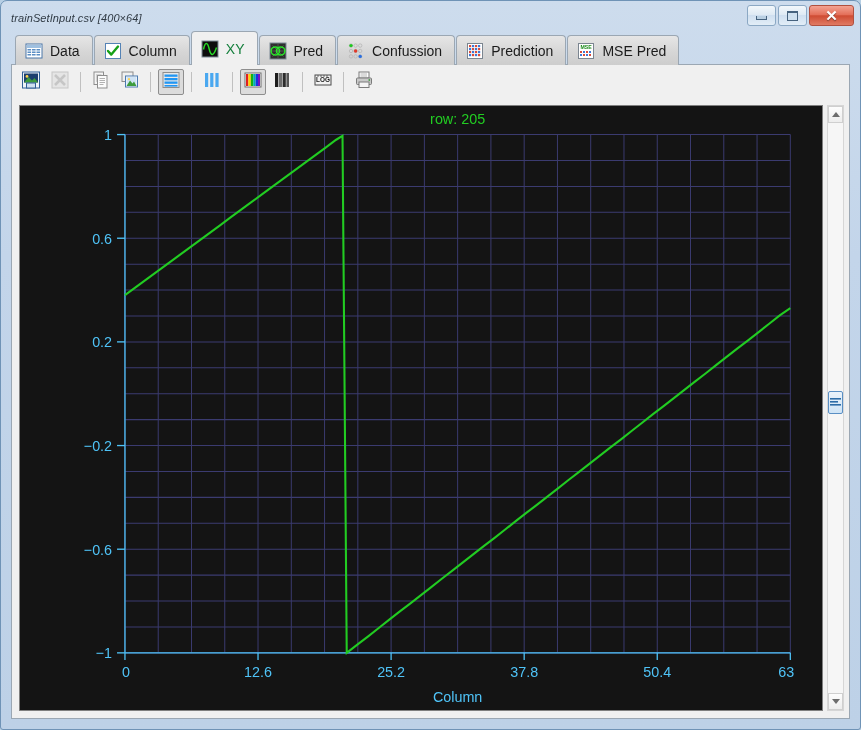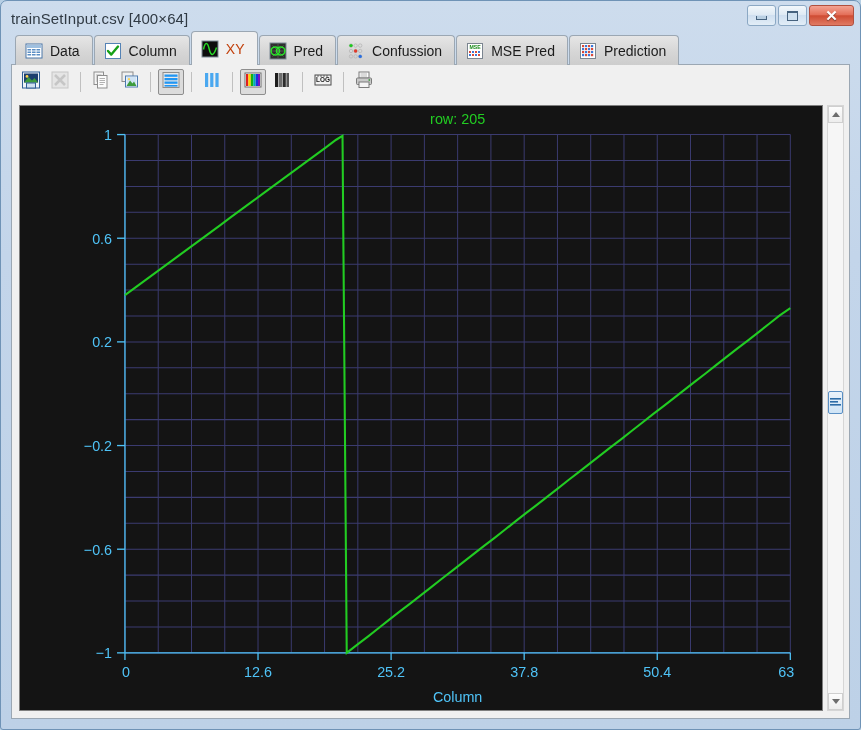--- a/index.html
+++ b/index.html
@@ -25,25 +25,26 @@
 
   
   .titlebar {
     height: 26px;
     position: relative;
     flex: 0 0 auto;
     display: flex;
     align-items: center;
   }
   .title-text {
-    font-size: 15px;
+    font-size: 11px;
     color: #303a44;
     padding-left: 6px;
     letter-spacing: 0.1px;
     white-space: nowrap;
+    font-style: italic;
   }
   .win-buttons {
     position: absolute;
     right: 2px; top: 0px;
     display: flex;
     gap: 2px;
   }
   .win-btn {
     width: 29px; height: 21px;
     border: 1px solid #8ba8c4;
@@ -92,21 +93,21 @@
     margin-right: 1px;
     cursor: pointer;
     position: relative;
     z-index: 1;
   }
   .tab.active {
     height: 34px;
     background: #f0f0f0;
     border-color: #9ba7b3;
     z-index: 3;
-    color: #c2410c;
+    color: #15803d;
   }
   .tab-label { white-space: nowrap; }
 
   
   .ticon { width: 18px; height: 18px; flex: 0 0 18px; position: relative; }
   .ticon svg { display: block; }
 
   
   .toolbar {
     flex: 0 0 auto;
@@ -276,39 +277,20 @@
         <circle cx="4" cy="14.4" r="1.7"></circle>
               <circle cx="8.6" cy="14.4" r="1.7"></circle>
               <circle cx="13.2" cy="14.4" r="1.7"></circle>
             </g>
         <circle cx="4" cy="3.6" r="1.7" fill="#1fc81f"></circle>
         <circle cx="8.6" cy="9" r="1.7" fill="#e03a2a"></circle>
         <circle cx="13.2" cy="14.4" r="1.7" fill="#2a6fe0"></circle>
           </svg>
         </span>
         <span class="tab-label">Confussion</span>
-      </div>
-      <div class="tab">
-        <span class="ticon">
-          <svg width="18" height="18" viewBox="0 0 18 18">
-            <rect x="1.5" y="1.5" width="15" height="15" fill="#fff" stroke="#7b8590"></rect>
-        <text x="9" y="7" font-size="5.2" font-family="'Liberation Sans',sans-serif" fill="#1a8a1a" text-anchor="middle" font-weight="bold">MSE</text>
-        <g>
-        <rect x="3" y="9" width="2" height="2" fill="#d94a3a"></rect>
-              <rect x="6" y="9" width="2" height="2" fill="#3a78d9"></rect>
-        <rect x="9" y="9" width="2" height="2" fill="#d94a3a"></rect>
-              <rect x="12" y="9" width="2" height="2" fill="#3a78d9"></rect>
-        <rect x="3" y="12" width="2" height="2" fill="#3a78d9"></rect>
-              <rect x="6" y="12" width="2" height="2" fill="#d94a3a"></rect>
-        <rect x="9" y="12" width="2" height="2" fill="#3a78d9"></rect>
-              <rect x="12" y="12" width="2" height="2" fill="#d94a3a"></rect>
-        </g>
-          </svg>
-        </span>
-        <span class="tab-label">MSE Pred</span>
       </div>
       <div class="tab">
         <span class="ticon">
           <svg width="18" height="18" viewBox="0 0 18 18">
             <rect x="1.5" y="1.5" width="15" height="15" fill="#fff" stroke="#7b8590"></rect>
         <g>
         <rect x="3" y="3" width="2.2" height="2.2" fill="#d94a3a"></rect>
               <rect x="6" y="3" width="2.2" height="2.2" fill="#3a78d9"></rect>
         <rect x="9" y="3" width="2.2" height="2.2" fill="#d94a3a"></rect>
               <rect x="12" y="3" width="2.2" height="2.2" fill="#3a78d9"></rect>
@@ -321,20 +303,39 @@
         <rect x="9" y="9" width="2.2" height="2.2" fill="#d94a3a"></rect>
               <rect x="12" y="9" width="2.2" height="2.2" fill="#3a78d9"></rect>
         <rect x="3" y="12" width="2.2" height="2.2" fill="#3a78d9"></rect>
               <rect x="6" y="12" width="2.2" height="2.2" fill="#d94a3a"></rect>
         <rect x="9" y="12" width="2.2" height="2.2" fill="#3a78d9"></rect>
               <rect x="12" y="12" width="2.2" height="2.2" fill="#d94a3a"></rect>
         </g>
           </svg>
         </span>
         <span class="tab-label">Prediction</span>
+      </div>
+      <div class="tab">
+        <span class="ticon">
+          <svg width="18" height="18" viewBox="0 0 18 18">
+            <rect x="1.5" y="1.5" width="15" height="15" fill="#fff" stroke="#7b8590"></rect>
+        <text x="9" y="7" font-size="5.2" font-family="'Liberation Sans',sans-serif" fill="#1a8a1a" text-anchor="middle" font-weight="bold">MSE</text>
+        <g>
+        <rect x="3" y="9" width="2" height="2" fill="#d94a3a"></rect>
+              <rect x="6" y="9" width="2" height="2" fill="#3a78d9"></rect>
+        <rect x="9" y="9" width="2" height="2" fill="#d94a3a"></rect>
+              <rect x="12" y="9" width="2" height="2" fill="#3a78d9"></rect>
+        <rect x="3" y="12" width="2" height="2" fill="#3a78d9"></rect>
+              <rect x="6" y="12" width="2" height="2" fill="#d94a3a"></rect>
+        <rect x="9" y="12" width="2" height="2" fill="#3a78d9"></rect>
+              <rect x="12" y="12" width="2" height="2" fill="#d94a3a"></rect>
+        </g>
+          </svg>
+        </span>
+        <span class="tab-label">MSE Pred</span>
       </div>
     </div>
 
   <div class="toolbar" id="toolbar">
       <div class="tb-btn" title="Save image">
         <span><svg width="20" height="20" viewBox="0 0 20 20">
             <rect x="1.5" y="2" width="17" height="16" fill="#eef3f8" stroke="#2f5f96"></rect>
         <rect x="3" y="3.5" width="14" height="9" fill="#1c3f6e"></rect>
         <circle cx="6" cy="6.4" r="1.4" fill="#ffd34d"></circle>
         <path d="M3 12.5 L7.5 7 L11 10.5 L13.5 8 L17 12.5 Z" fill="#3d9c3d"></path>

